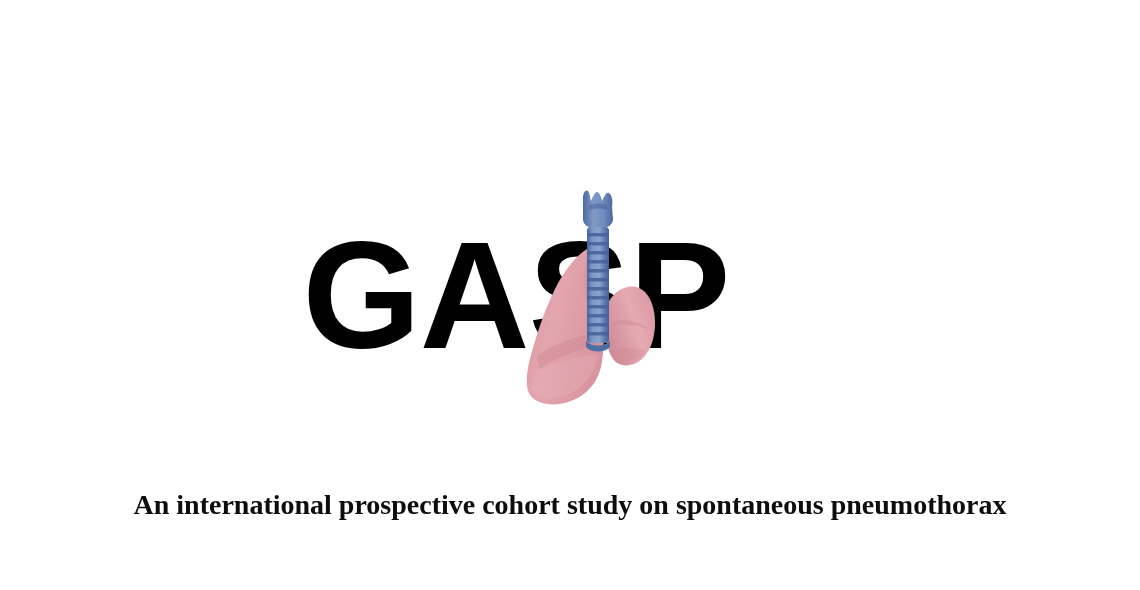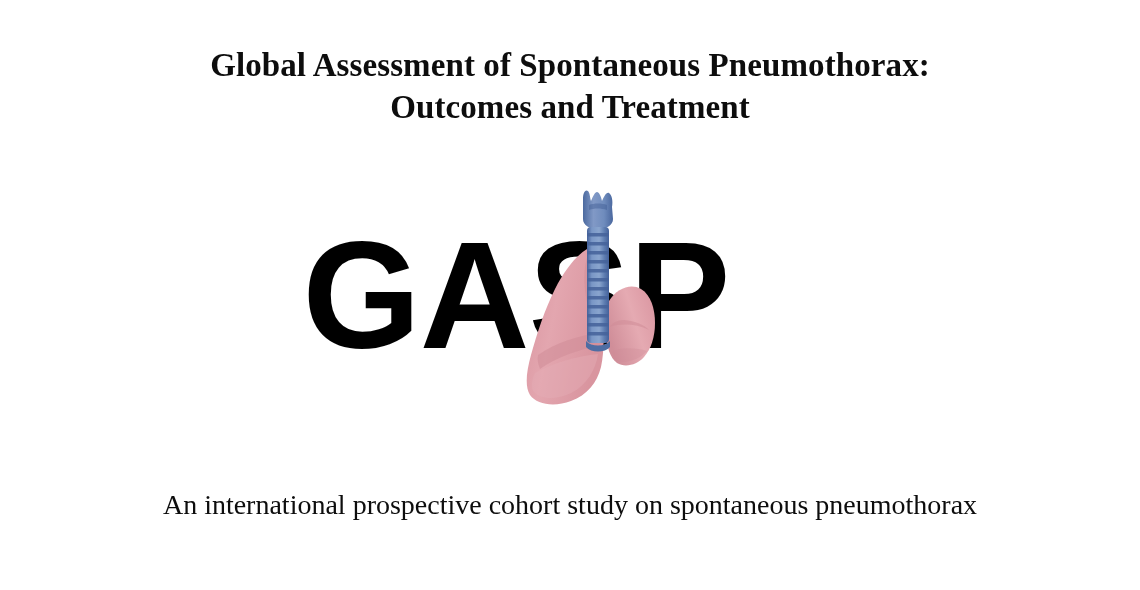--- a/index.html
+++ b/index.html
@@ -105,36 +105,32 @@
   
   .subtitle-block {
     position: absolute;
     left: 0;
     top: 487px;
     width: 1140px;
     text-align: center;
   }
   .subtitle-line {
     font-family: "Liberation Serif", "DejaVu Serif", serif;
-    font-weight: 400;
+    font-weight: 700;
     font-size: 28px;
     line-height: 36px;
     color: #0d0d0d;
     white-space: nowrap;
   }
 </style>
 </head>
 <body>
 
 <div class="poster">
 
-  <div class="title-block">
-    <div class="title-line">Global Assessment of Spontaneous Pneumothorax:</div>
-    <div class="title-line">Outcomes and Treatment</div>
-  </div>
 
   <div class="logo-lockup">
 
     <div class="logo-row">
       <span class="wordmark wordmark-left">GASP</span>
       <span class="lung-gap"></span>
     </div>
 
     <div class="lung-art front">
       <svg viewBox="0 0 196 232" xmlns="http://www.w3.org/2000/svg" aria-hidden="true">

